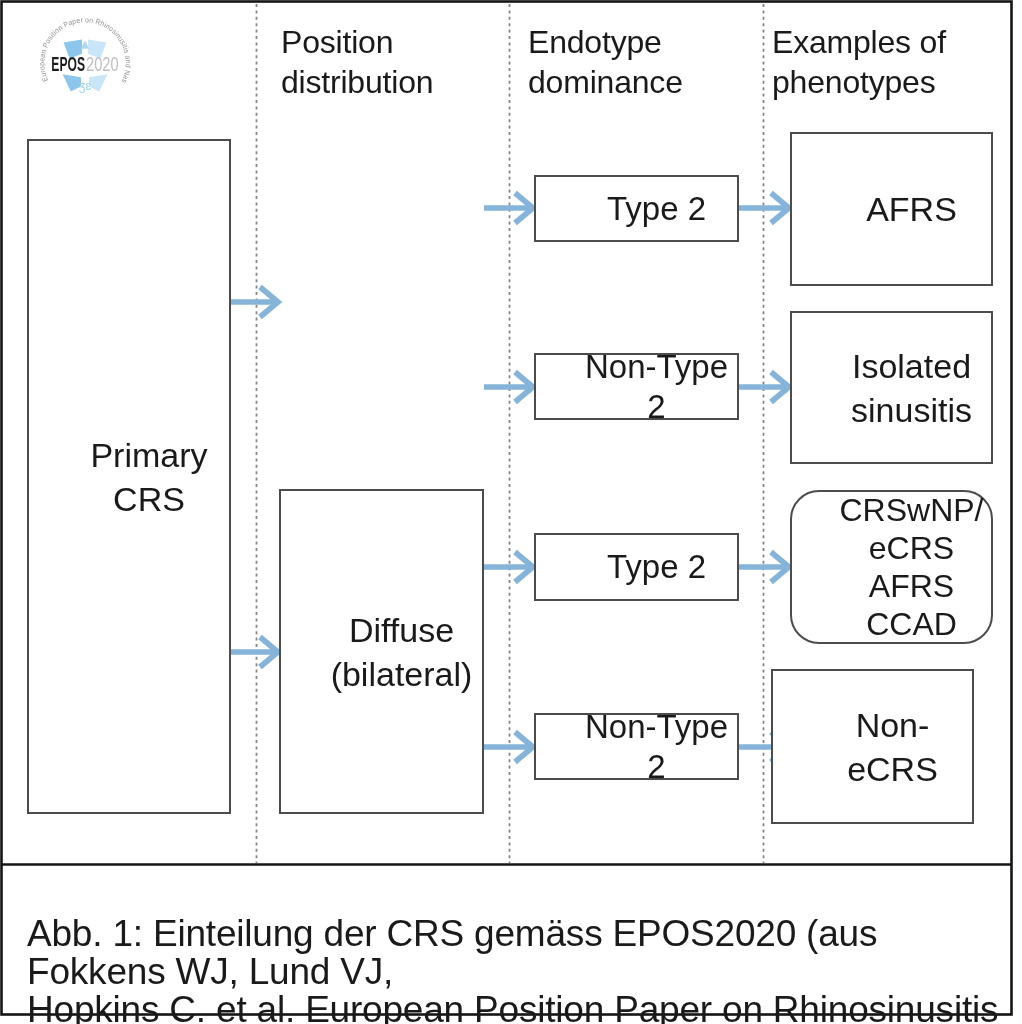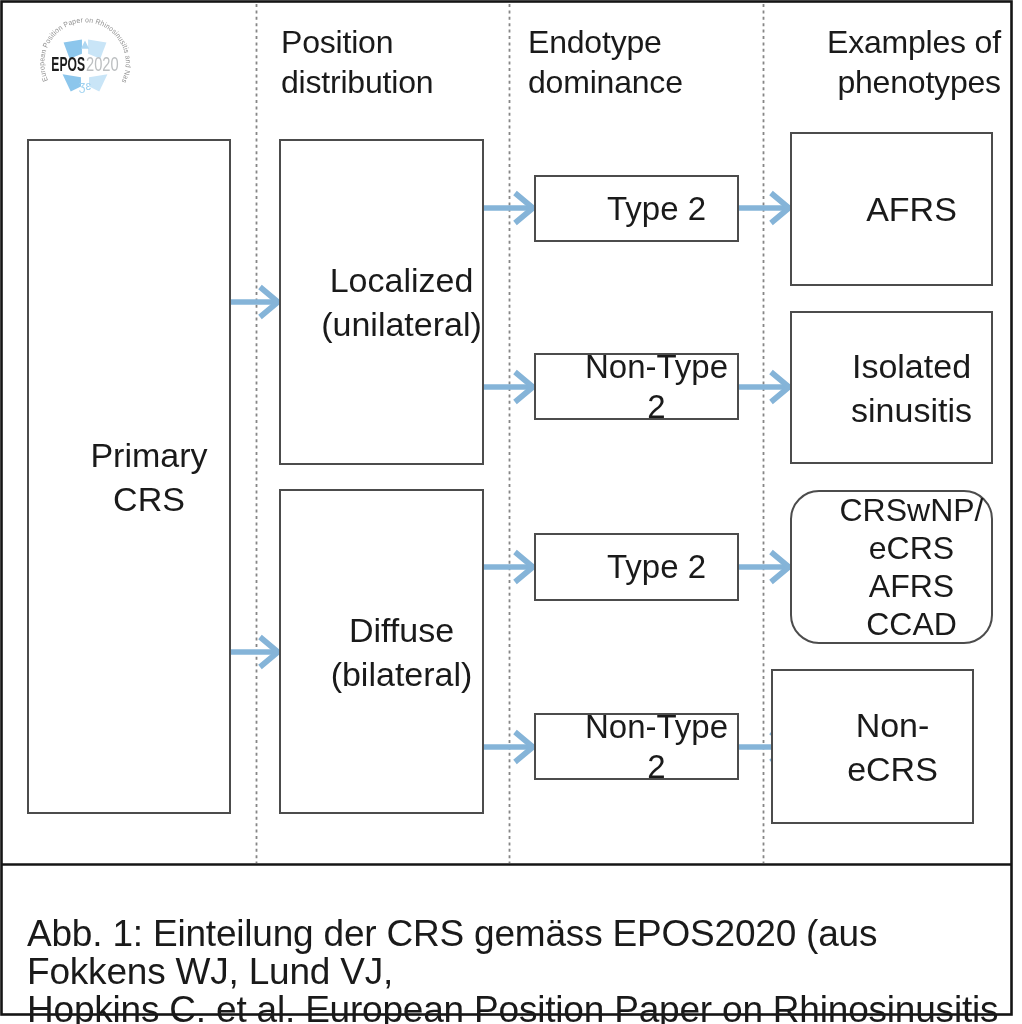--- a/index.html
+++ b/index.html
@@ -102,27 +102,25 @@
       <text x="50" y="74" font-size="12" text-anchor="middle" fill="#9fd2f0">ʒɛ</text>
     </g>
     <text x="17" y="55" font-size="19" font-weight="bold" fill="#1c1c1c" textLength="33" lengthAdjust="spacingAndGlyphs">EPOS</text>
     <text x="51" y="55" font-size="19" fill="#bcbfc1" textLength="32" lengthAdjust="spacingAndGlyphs">2020</text>
   </svg>
 
   <div class="colhead" style="left:281px;">Position
 distribution</div>
   <div class="colhead" style="left:528px;">Endotype
 dominance</div>
-  <div class="colhead" style="left:827px;text-align:right;">Examples of
+  <div class="colhead" style="left:772px;">Examples of
 phenotypes</div>
 
   <div class="node node-lg" style="left:27px;top:139px;width:204px;height:675px;">Primary CRS</div>
 
-  <div class="node node-lg" style="left:279px;top:139px;width:205px;height:326px;">Localized
-(unilateral)</div>
   <div class="node node-lg" style="left:279px;top:489px;width:205px;height:325px;text-align:center;">Diffuse
 (bilateral)</div>
 
   <div class="node node-sm" style="left:534px;top:175px;width:205px;height:67px;">Type 2</div>
   <div class="node node-sm" style="left:534px;top:353px;width:205px;height:67px;">Non-Type 2</div>
   <div class="node node-sm" style="left:534px;top:533px;width:205px;height:68px;">Type 2</div>
   <div class="node node-sm" style="left:534px;top:713px;width:205px;height:67px;">Non-Type 2</div>
 
   <div class="node node-lg" style="left:790px;top:132px;width:203px;height:154px;">AFRS</div>
   <div class="node node-lg" style="left:790px;top:311px;width:203px;height:153px;">Isolated

